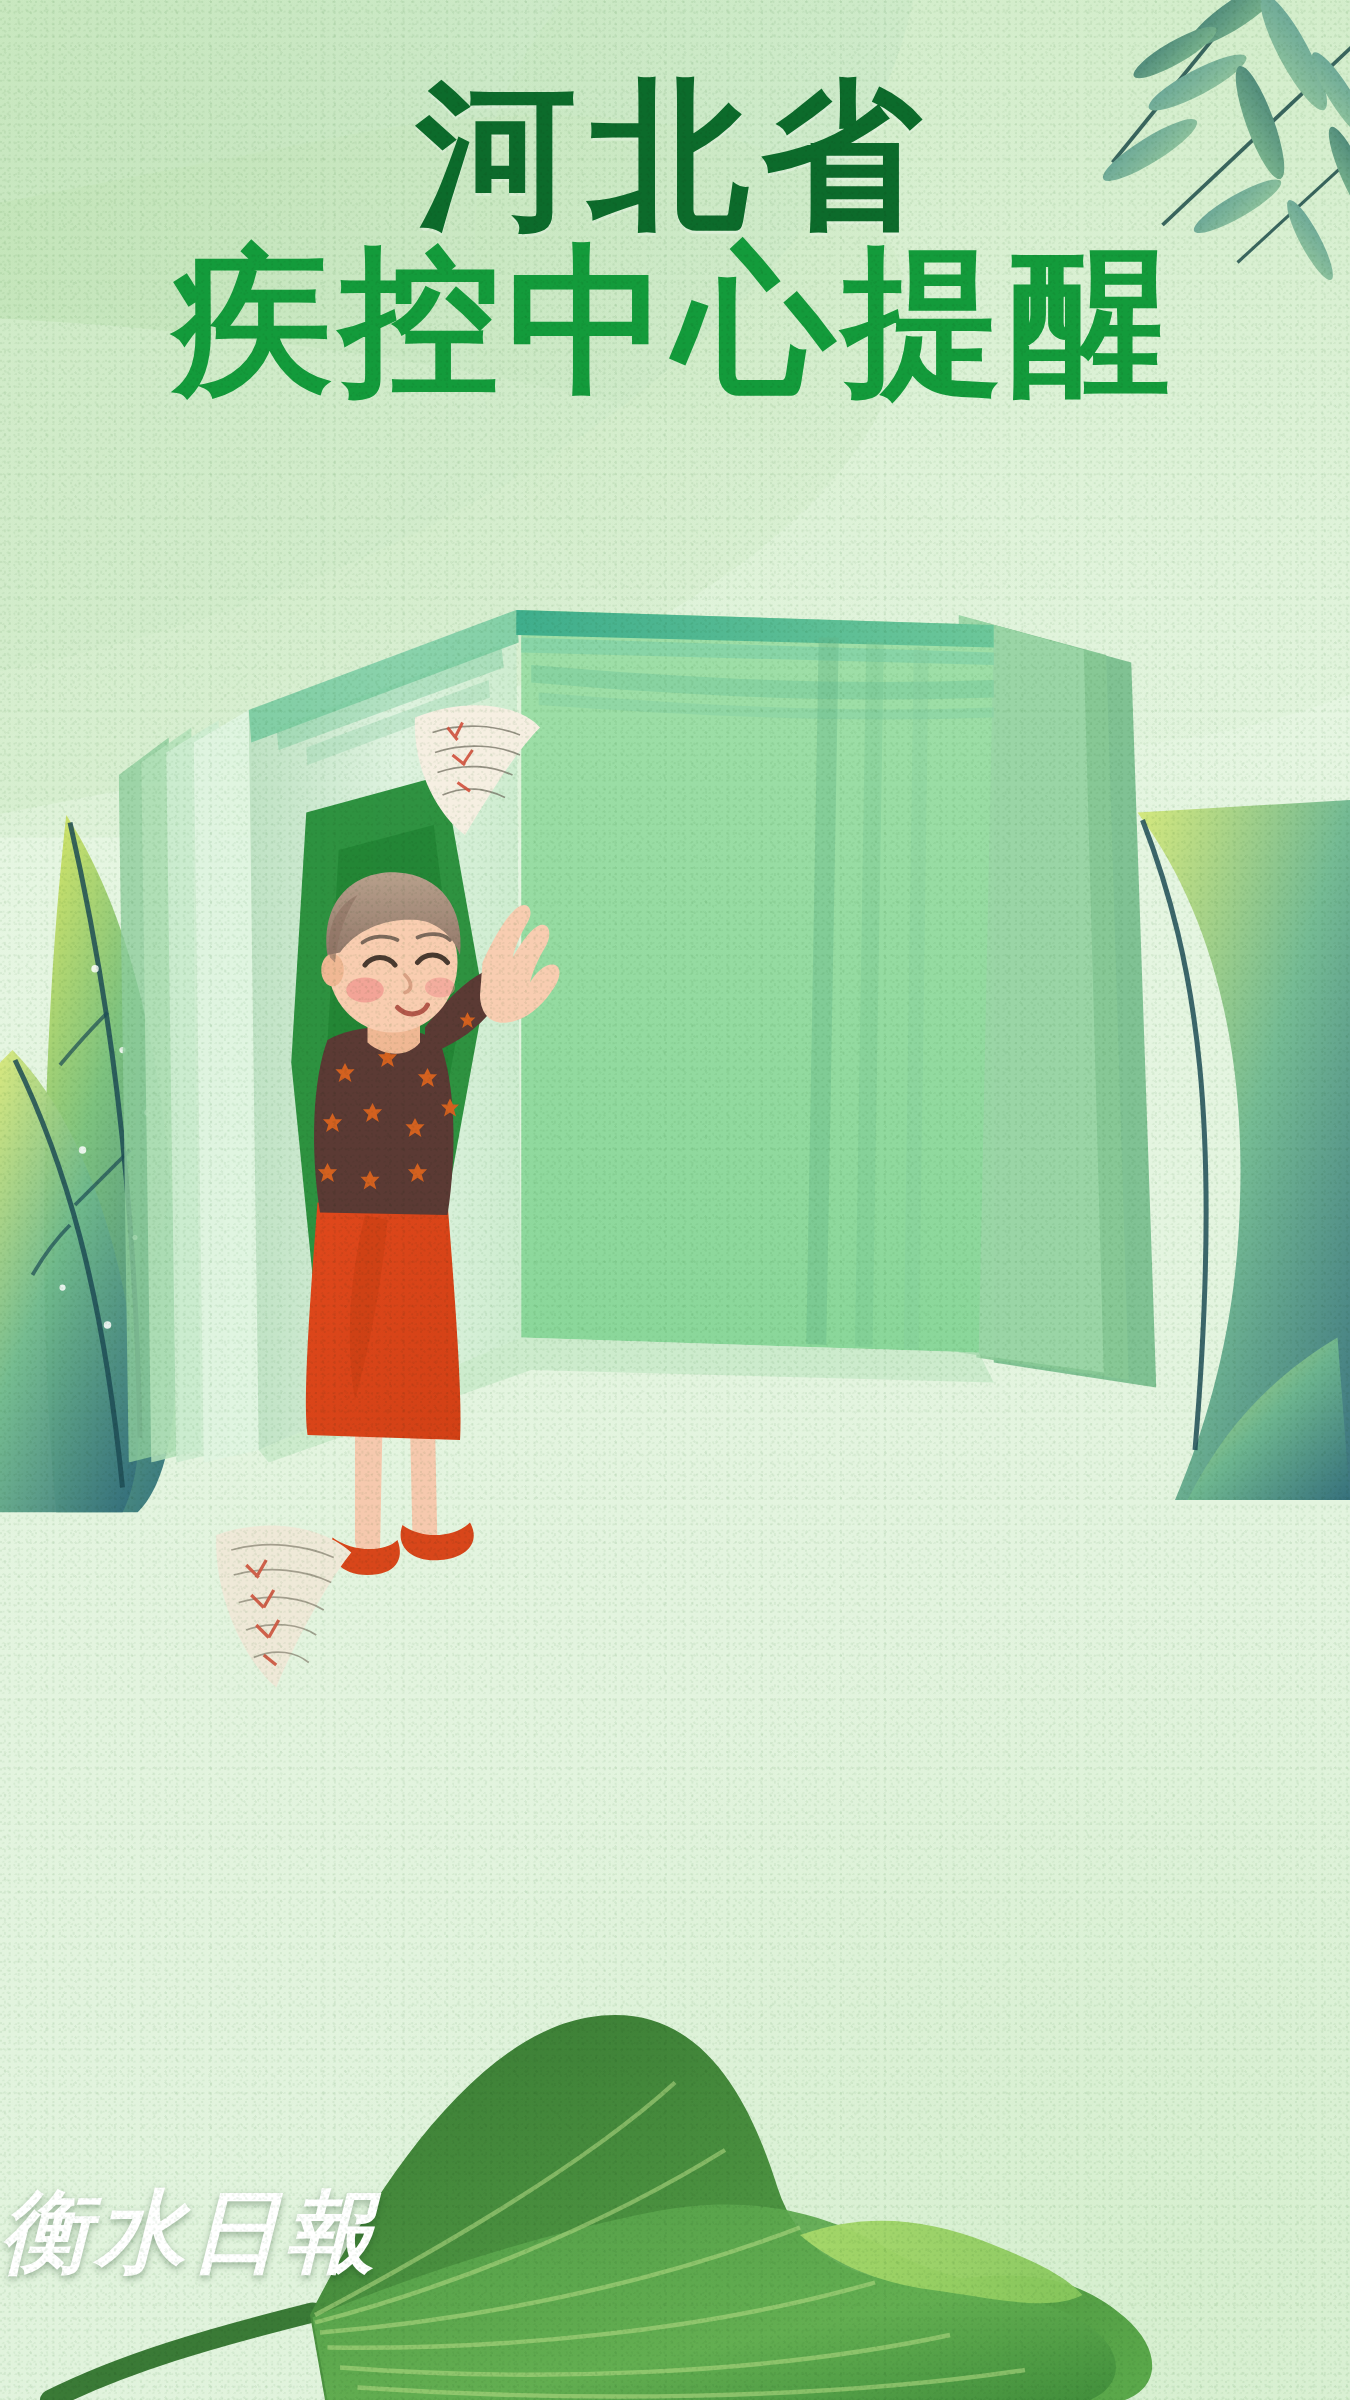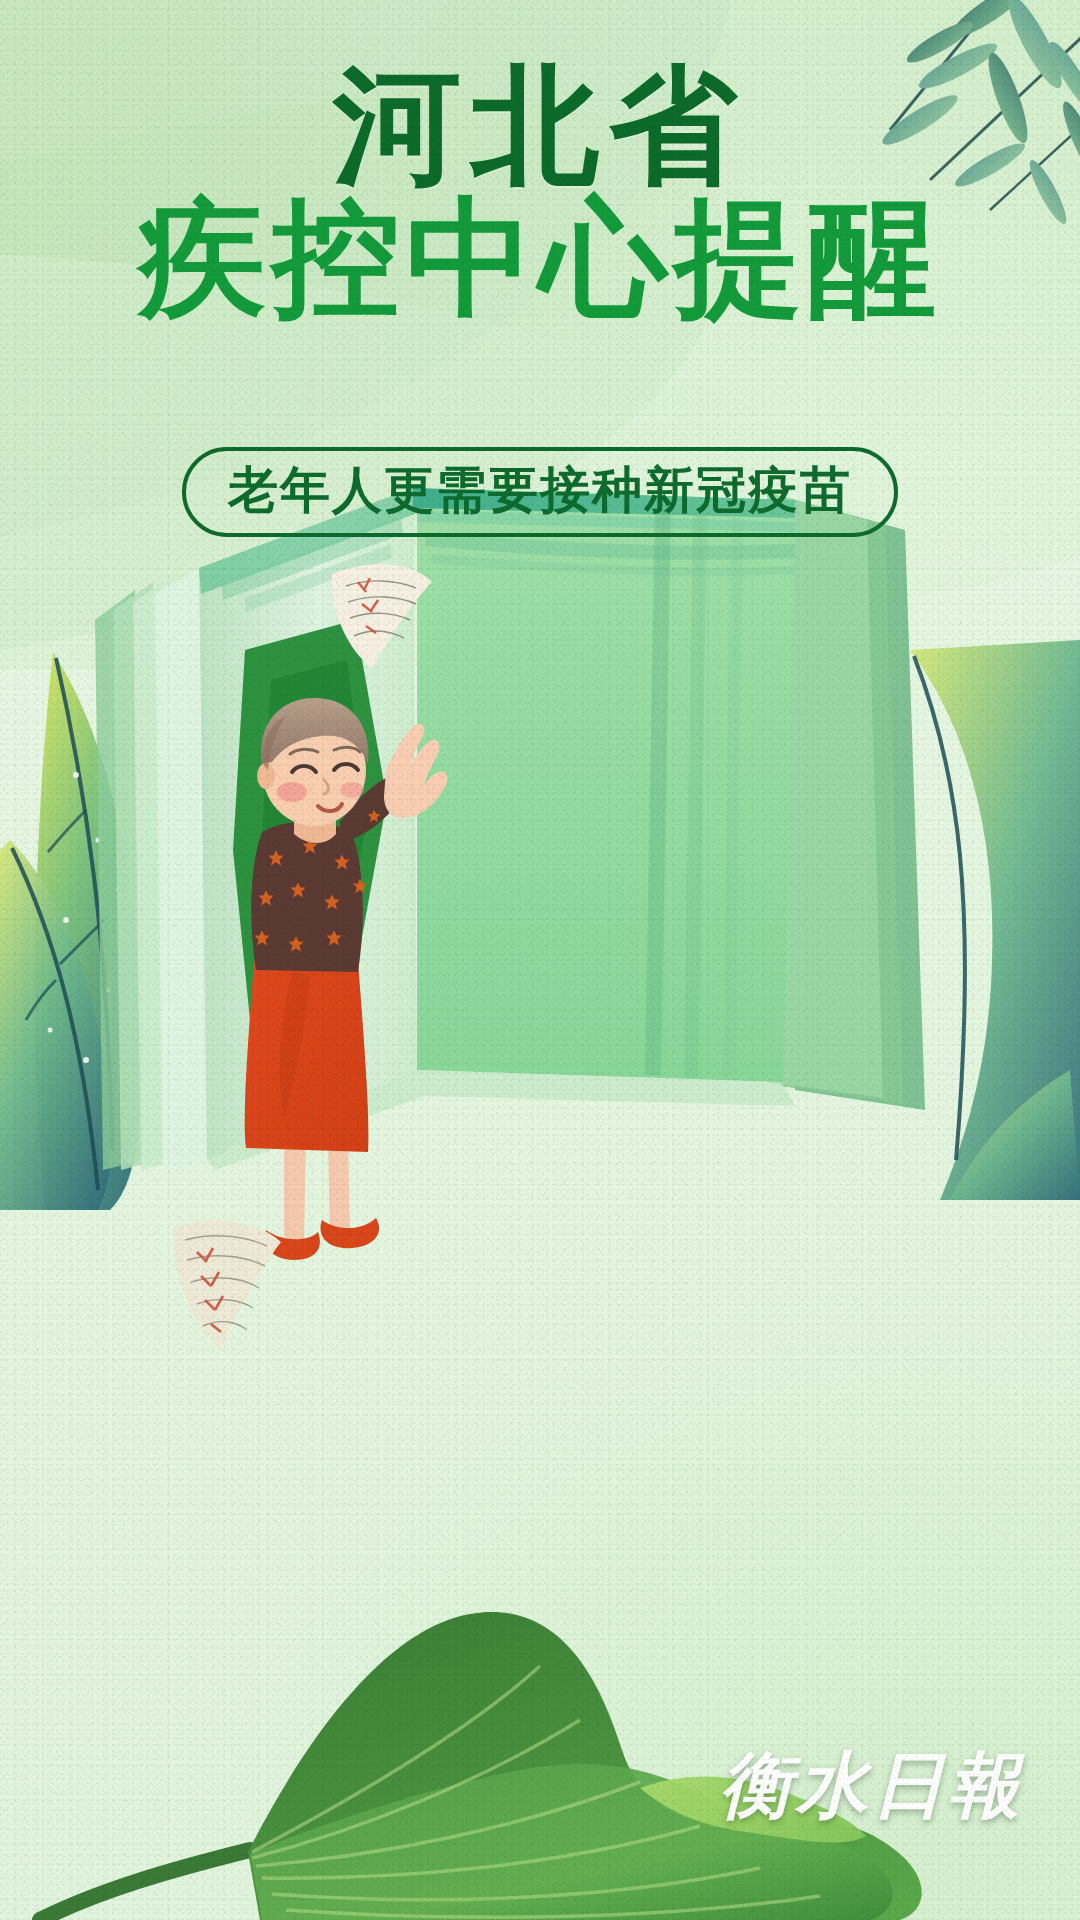--- a/index.html
+++ b/index.html
@@ -91,21 +91,21 @@
   
   .page-text{
     position:absolute; left:405px; top:552px; width:380px; z-index:16;
     color:#0f3d18; font-size:31px; font-weight:700; line-height:1.82;
     letter-spacing:.5px;
   }
   .page-text p{ text-indent:2em; margin:0 0 4px 0; }
 
   
   .bottom-leaf{position:absolute;left:0;bottom:0;width:1080px;height:350px;z-index:8;}
-  .logo-wrap{position:absolute;left:0;bottom:86px;width:1024px;text-align:right;z-index:30;}
+  .logo-wrap{position:absolute;left:0;bottom:86px;width:1024px;text-align:left;z-index:30;}
   .logo-row{display:inline-flex;align-items:baseline;gap:14px;}
   .logo-cn{
     font-family:"DejaVu Serif","Liberation Serif",serif;
     color:#ffffff; font-weight:700; font-size:72px; letter-spacing:4px;
     font-style:italic;
     text-shadow:0 3px 6px rgba(20,60,25,.35);
   }
   .logo-app{
     color:#0b0b0b; font-weight:700; font-size:62px; letter-spacing:3px;
   }
@@ -146,23 +146,20 @@
       <ellipse cx="358" cy="212" rx="36" ry="8" fill="url(#wl)" transform="rotate(62 358 212)"></ellipse>
       <ellipse cx="250" cy="62" rx="38" ry="9" fill="url(#wl2)" transform="rotate(-30 250 62)"></ellipse>
     </g>
   </svg>
 
   <div class="title-block">
     <div class="t-line1">河北省</div>
     <div class="t-line2">疾控中心提醒</div>
   </div>
 
-  <div class="pill-wrap">
-    <span class="pill">老年人更需要接种新冠疫苗</span>
-  </div>
 
   <svg class="bigleaf" style="left:-10px;top:590px;width:260px;height:620px;" viewBox="0 0 260 620">
     <defs>
       <linearGradient id="lg1" x1="0.2" y1="0" x2="0.8" y2="1">
         <stop offset="0%" stop-color="#c9e06a"></stop>
         <stop offset="38%" stop-color="#7dc27f"></stop>
         <stop offset="100%" stop-color="#3d7c80"></stop>
       </linearGradient>
       <linearGradient id="lg2" x1="0.1" y1="0" x2="0.9" y2="1">
         <stop offset="0%" stop-color="#d6e77a"></stop>

